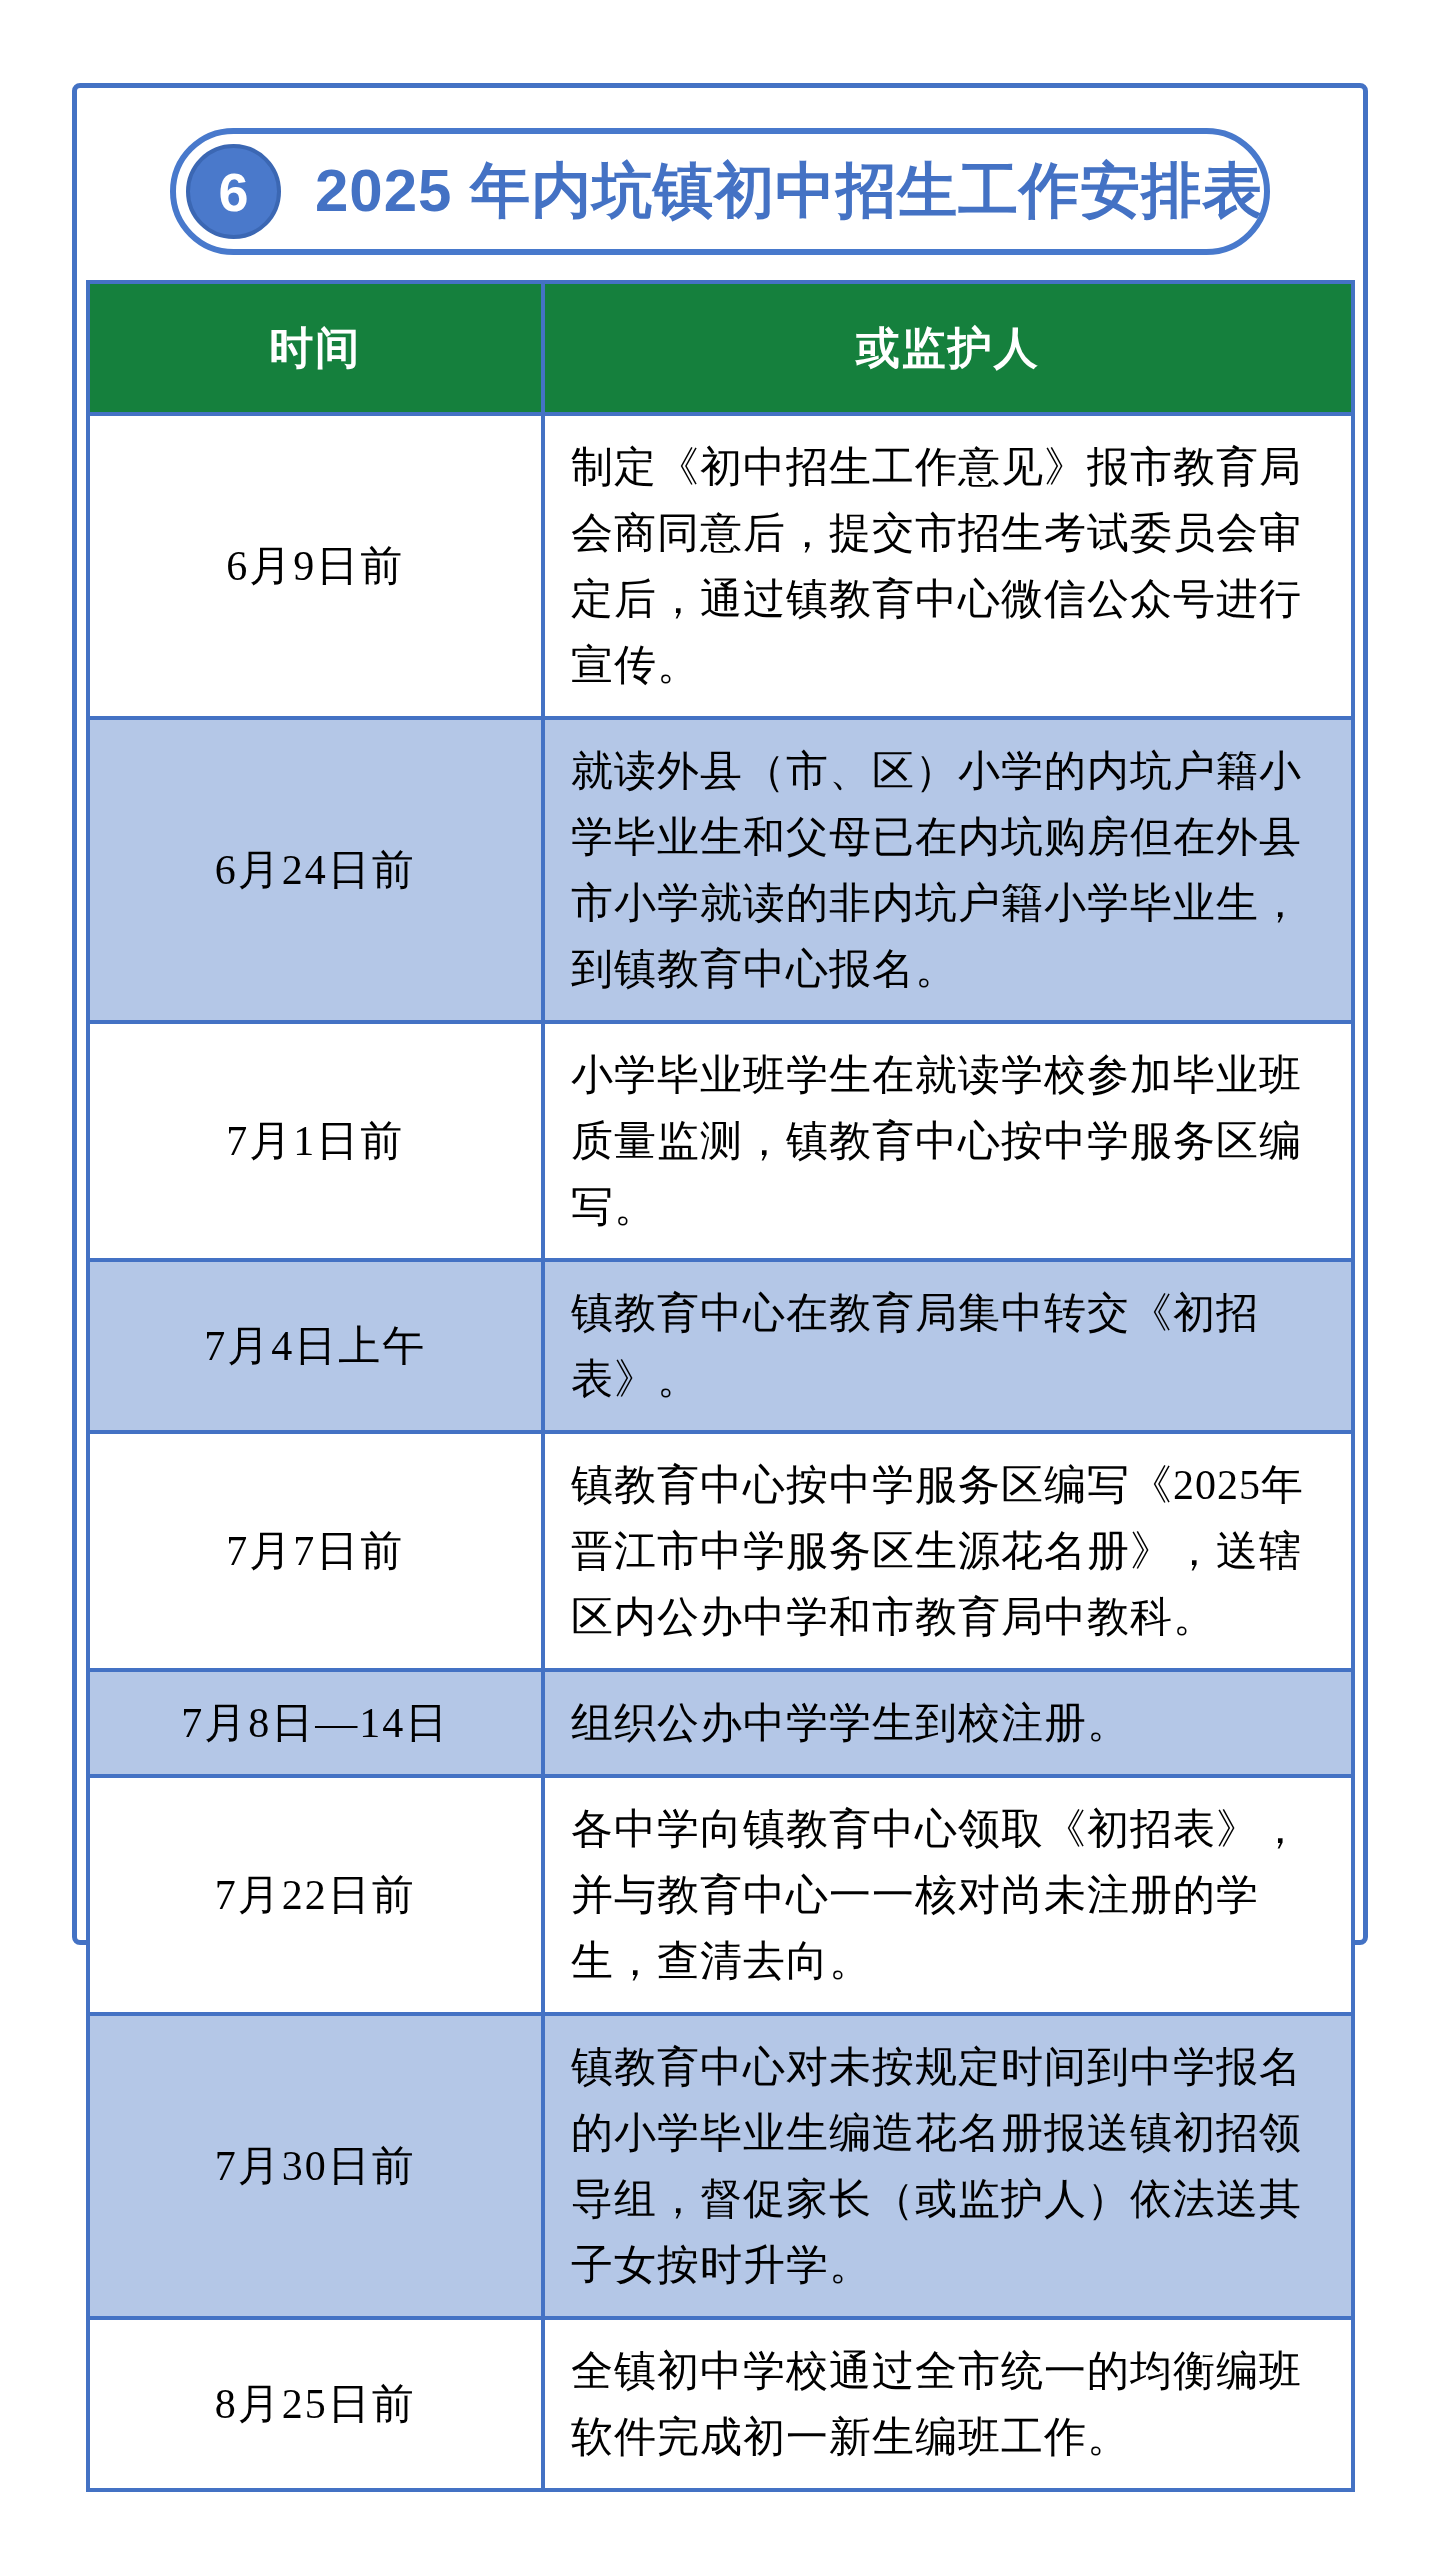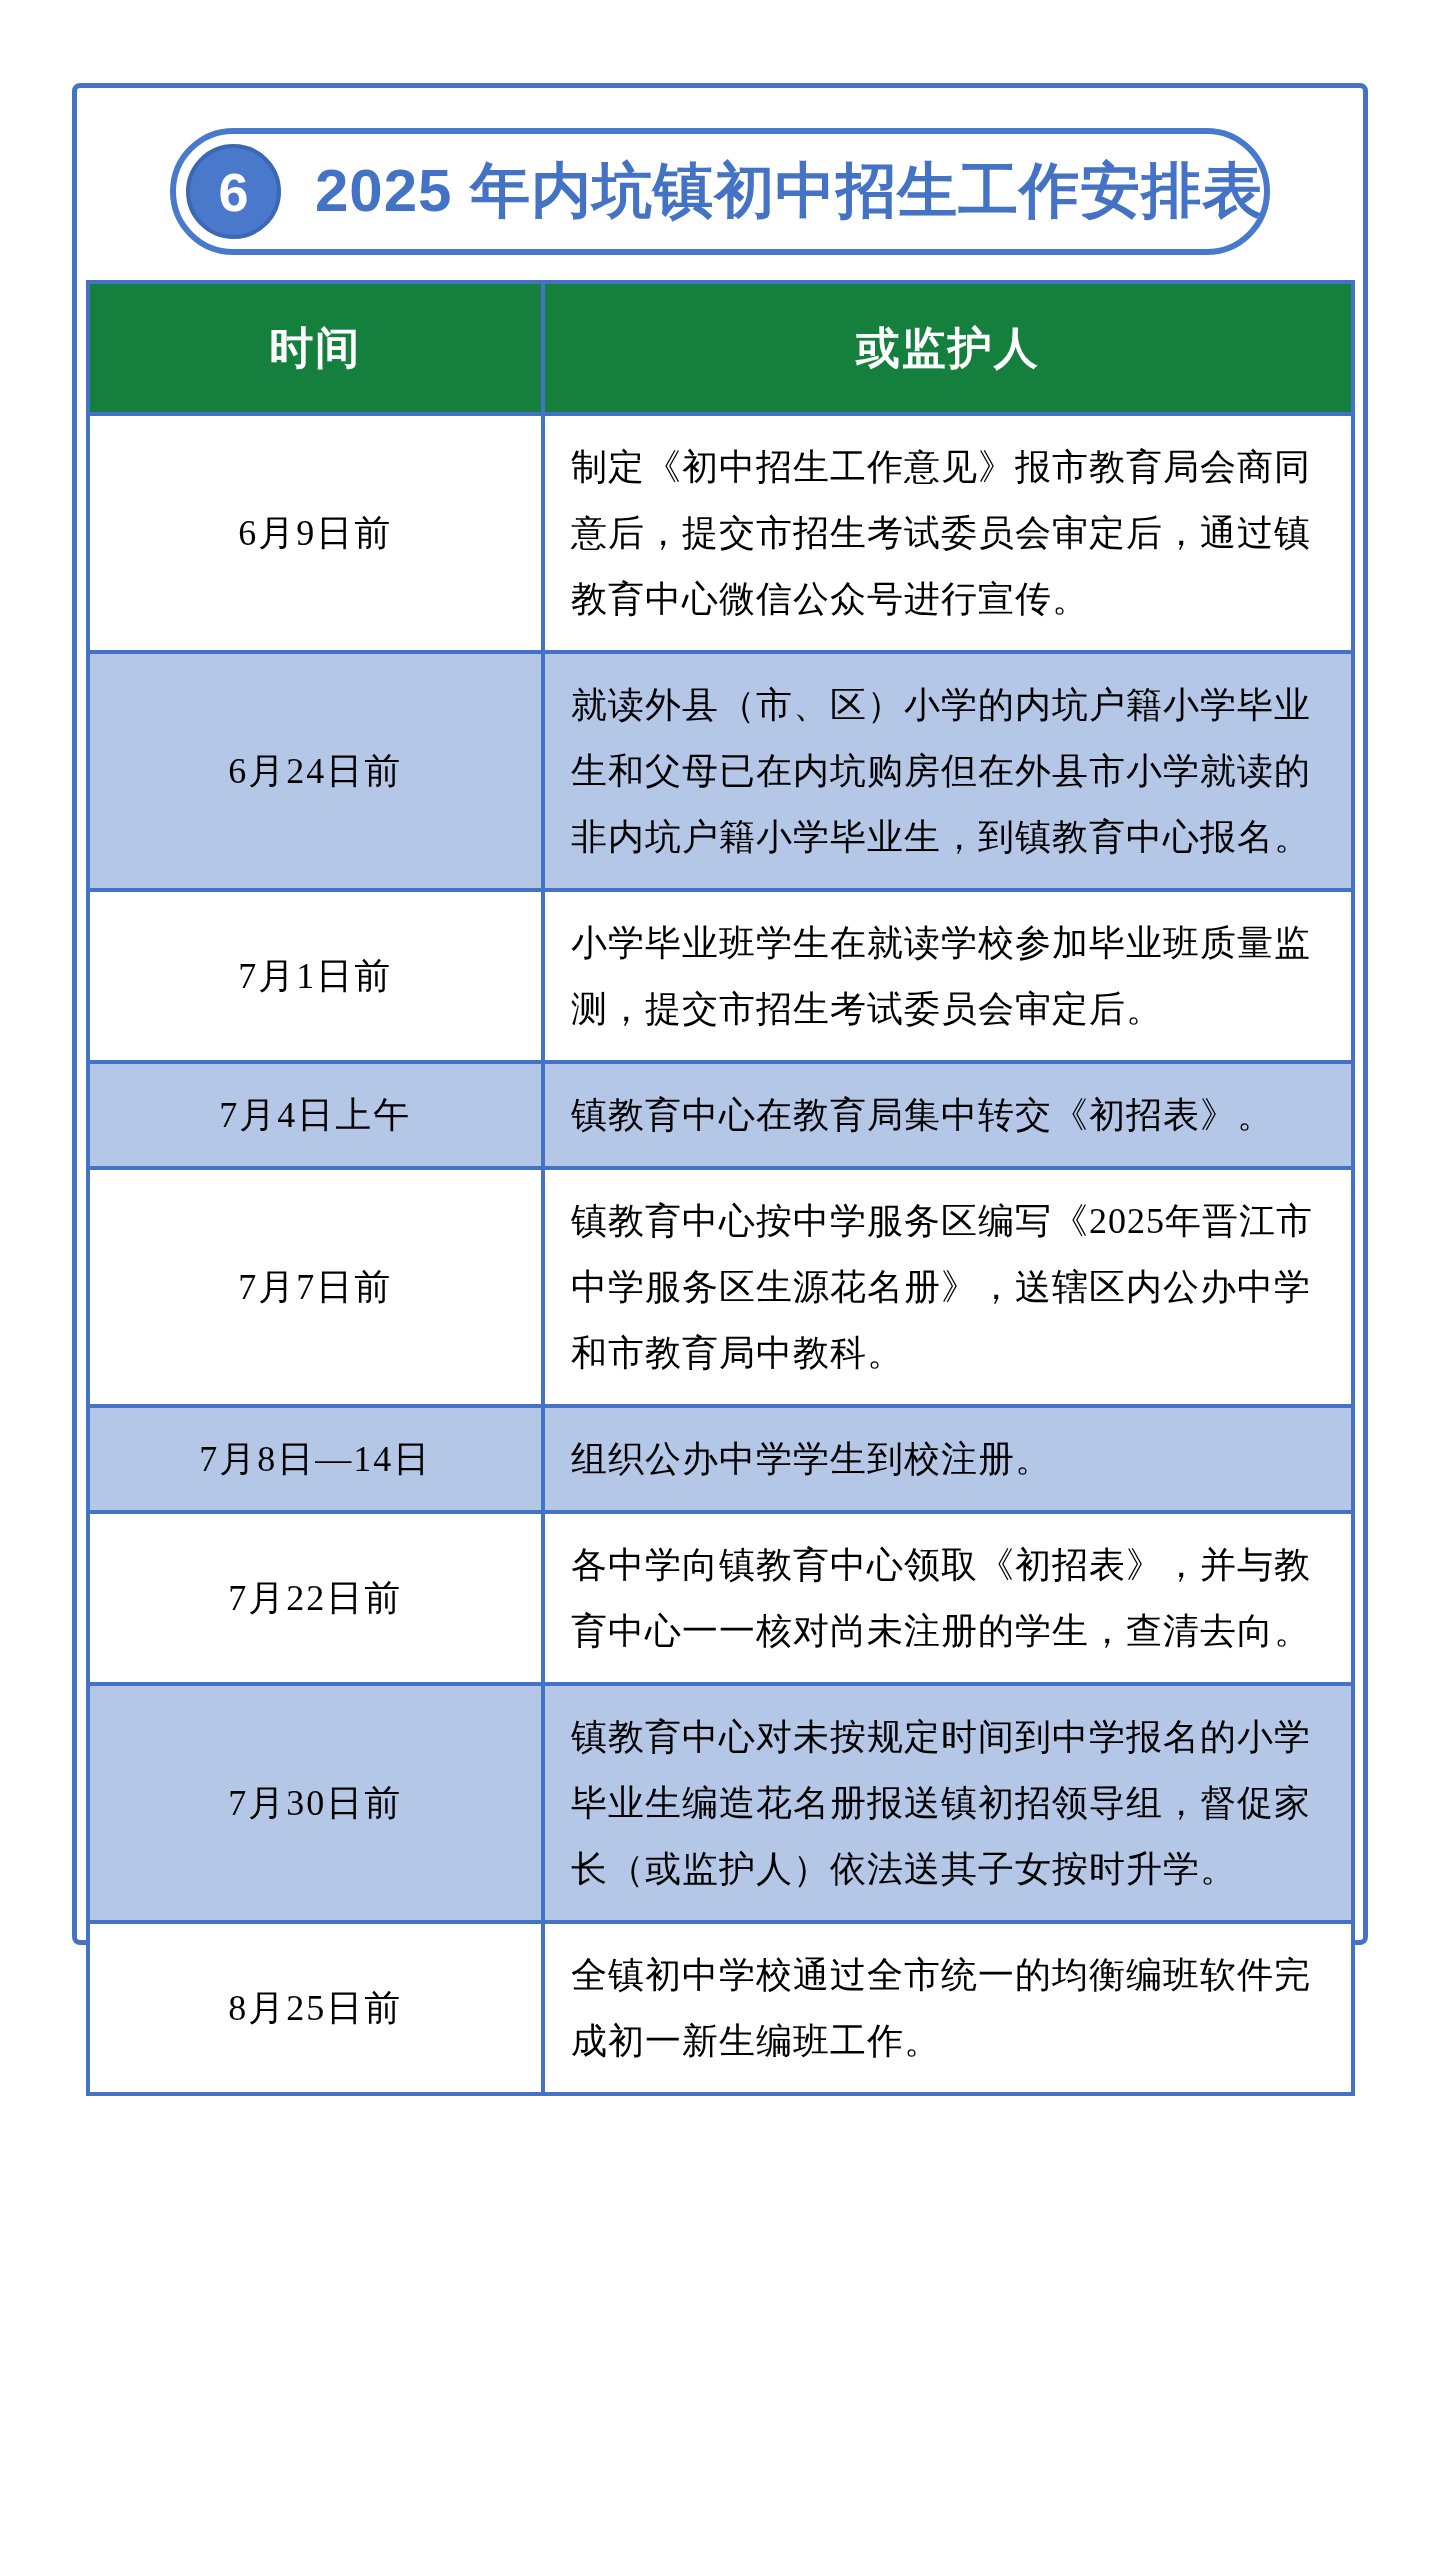--- a/index.html
+++ b/index.html
@@ -84,21 +84,21 @@
     font-size: 44px;
     font-weight: bold;
     height: 132px;
     text-align: center;
     vertical-align: middle;
     letter-spacing: 2px;
   }
 
   table.schedule tbody td {
     font-family: "Liberation Serif", "DejaVu Serif", serif;
-    font-size: 36px;
+    font-size: 42px;
     color: #000000;
     vertical-align: middle;
     background: #ffffff;
   }
   table.schedule tbody tr:nth-child(even) td {
     background: #B4C7E7;
   }
   td.time-cell {
     text-align: center;
     letter-spacing: 2px;
@@ -148,21 +148,21 @@
     <td class="task-cell">制定《初中招生工作意见》报市教育局会商同意后，提交市招生考试委员会审定后，通过镇教育中心微信公众号进行宣传。</td>
   </tr>
 
   <tr>
     <td class="time-cell">6月24日前</td>
     <td class="task-cell">就读外县（市、区）小学的内坑户籍小学毕业生和父母已在内坑购房但在外县市小学就读的非内坑户籍小学毕业生，到镇教育中心报名。</td>
   </tr>
 
   <tr>
     <td class="time-cell">7月1日前</td>
-    <td class="task-cell">小学毕业班学生在就读学校参加毕业班质量监测，提交市招生考试委员会审定后。</td>
+    <td class="task-cell">小学毕业班学生在就读学校参加毕业班质量监测，镇教育中心按中学服务区编写。</td>
   </tr>
 
   <tr>
     <td class="time-cell">7月4日上午</td>
     <td class="task-cell">镇教育中心在教育局集中转交《初招表》。</td>
   </tr>
 
   <tr>
     <td class="time-cell">7月7日前</td>
     <td class="task-cell">镇教育中心按中学服务区编写《2025年晋江市中学服务区生源花名册》，送辖区内公办中学和市教育局中教科。</td>

